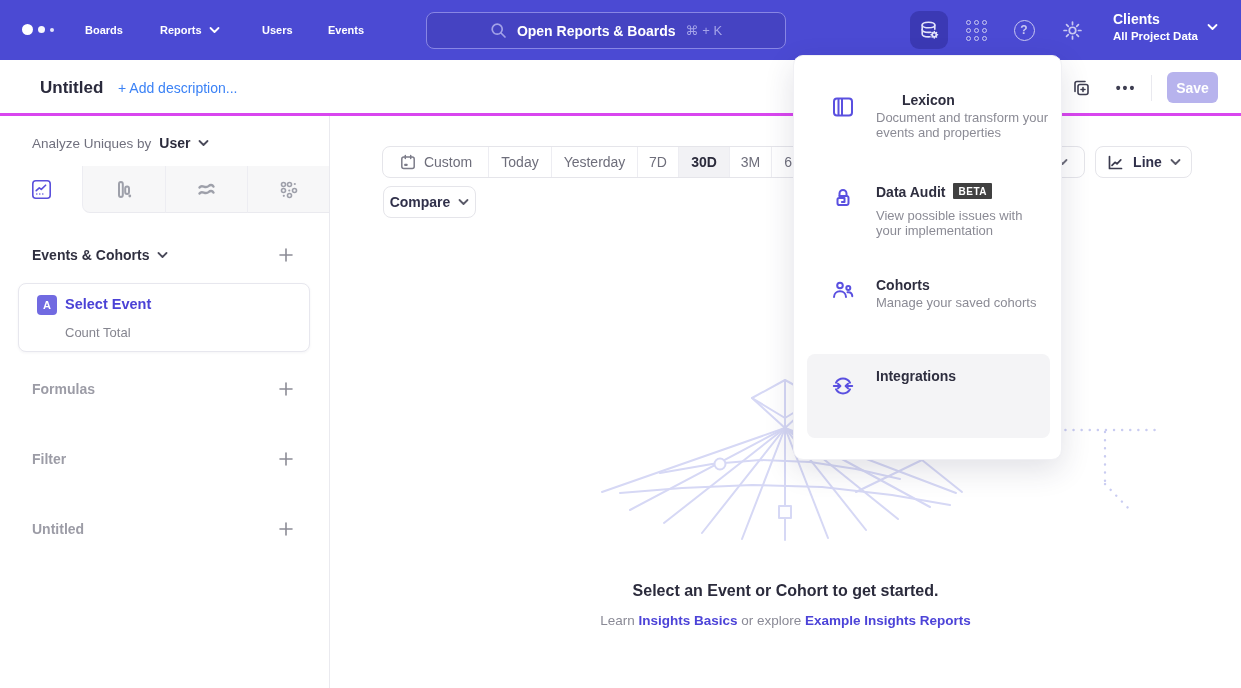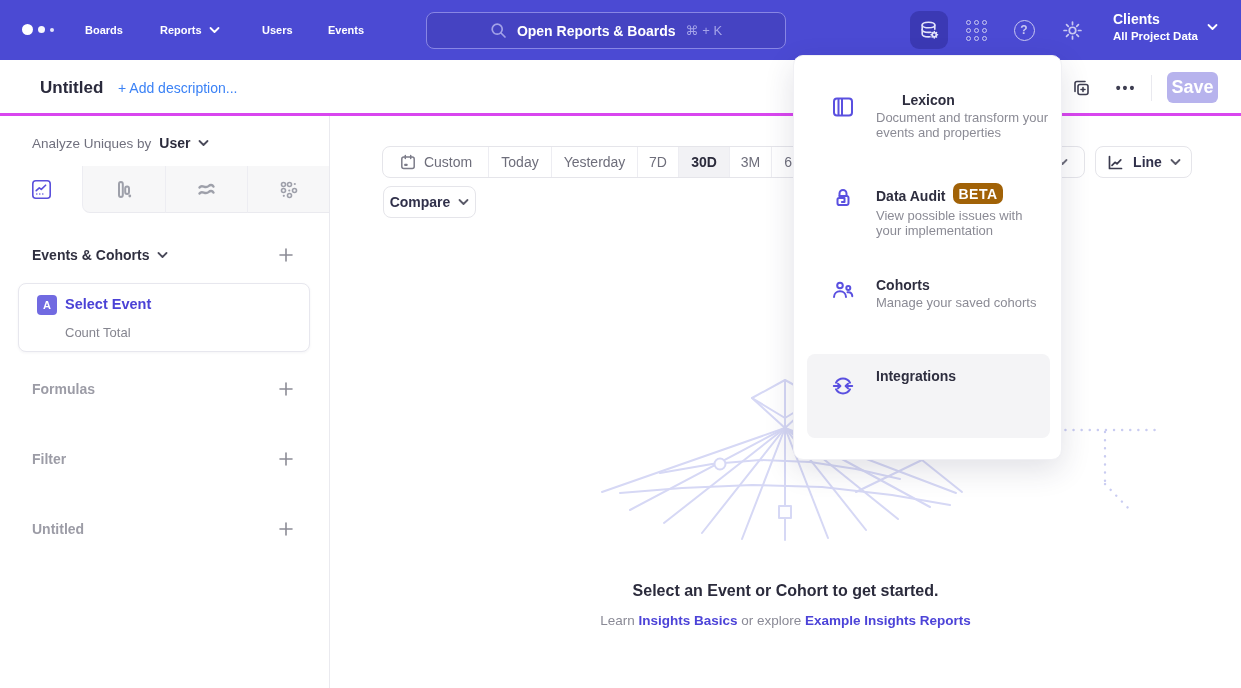--- a/index.html
+++ b/index.html
@@ -38,21 +38,21 @@
   
   .rheader { position:absolute; left:0; top:60px; width:1241px; height:56px; background:#fff;
              border-bottom:3px solid #d946ef;padding-left:11px; }
   .r-title { position:absolute; left:40px; top:18px; font-size:17px; font-weight:700; color:#2A2A3C; }
   .r-desc { position:absolute; left:118px; top:20px; font-size:14px; color:#3b82f6; cursor:text; }
   .copy-btn { position:absolute; left:1070px; top:17px; width:24px; height:24px; cursor:pointer; }
   .more-btn { position:absolute; left:1110px; top:15px; width:32px; height:26px; cursor:pointer;
               color:#3F3F52; font-size:14px; font-weight:700; letter-spacing:2px; text-align:center; line-height:26px; }
   .hdr-divider { position:absolute; left:1151px; top:15px; width:1px; height:26px; background:#E9E9EF; }
   .save-btn { position:absolute; left:1167px; top:12px; width:51px; height:31px; background:#B7B3ED;
-              border:none; border-radius:6px; color:#fff; font-size:18px; font-weight:700;
+              border:none; border-radius:6px; color:#fff; font-size:14px; font-weight:700;
               font-family:"Liberation Sans",sans-serif; cursor:default; }
 
   
   .sidebar { position:absolute; left:0; top:116px; width:330px; height:572px; background:#fff;
              border-right:1px solid #EAEAEF; }
   .analyze { position:absolute; left:32px; top:19px; display:flex; align-items:center; gap:8px; cursor:pointer; }
   .analyze .a-label { font-size:13.5px; color:#70707E; }
   .analyze .a-value { font-size:14px; font-weight:700; color:#2C2C3D; }
   .analyze .chev polyline, .events-head .chev polyline { stroke:#4A4A5A; }
   .tabs { position:absolute; left:0; top:50px; width:329px; height:47px; display:flex; }
@@ -95,22 +95,22 @@
   .empty-hint a { color:#4C43D8; font-weight:700; text-decoration:none; cursor:pointer; }
 
   
   .menu-card { position:absolute; left:793px; top:55px; width:269px; height:405px; background:#fff;
                border:1px solid #F0F0F4; border-radius:10px; z-index:60;
                box-shadow:0 10px 30px rgba(40,40,80,.14); }
   .menu-item { position:absolute; left:0; width:269px; cursor:pointer; }
   .m-icon { position:absolute; left:36px; width:26px; height:26px; }
   .m-title { position:absolute; left:82px; font-size:14px; font-weight:700; color:#2E2E3F; white-space:nowrap; }
   .m-desc { position:absolute; left:82px; width:172px; font-size:13px; line-height:15px; color:#8B8B95; }
-  .beta { display:inline-block; margin-left:8px; background:#a16207; color:#fff; font-size:14px;
-          font-weight:700; letter-spacing:.5px; padding:2.5px 5px; border-radius:7px; vertical-align:2px; }
+  .beta { display:inline-block; margin-left:8px; background:#404040; color:#fff; font-size:10px;
+          font-weight:700; letter-spacing:.5px; padding:2.5px 5px; border-radius:1px; vertical-align:2px; }
   .hover-box { position:absolute; left:13px; top:298px; width:243px; height:84px; background:#F4F4F6; border-radius:8px; }
 
   svg { display:block; }
 </style>
 </head>
 <body>
 
 <div id="app">
 
   <div class="navbar">

